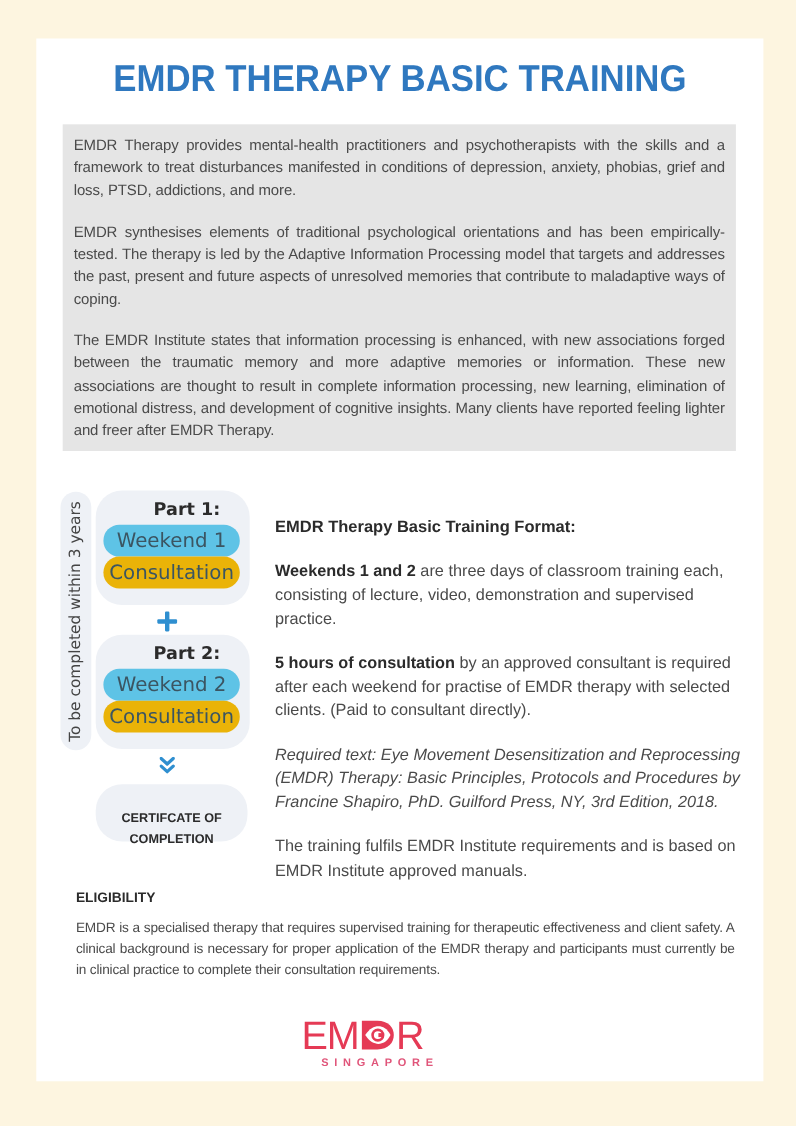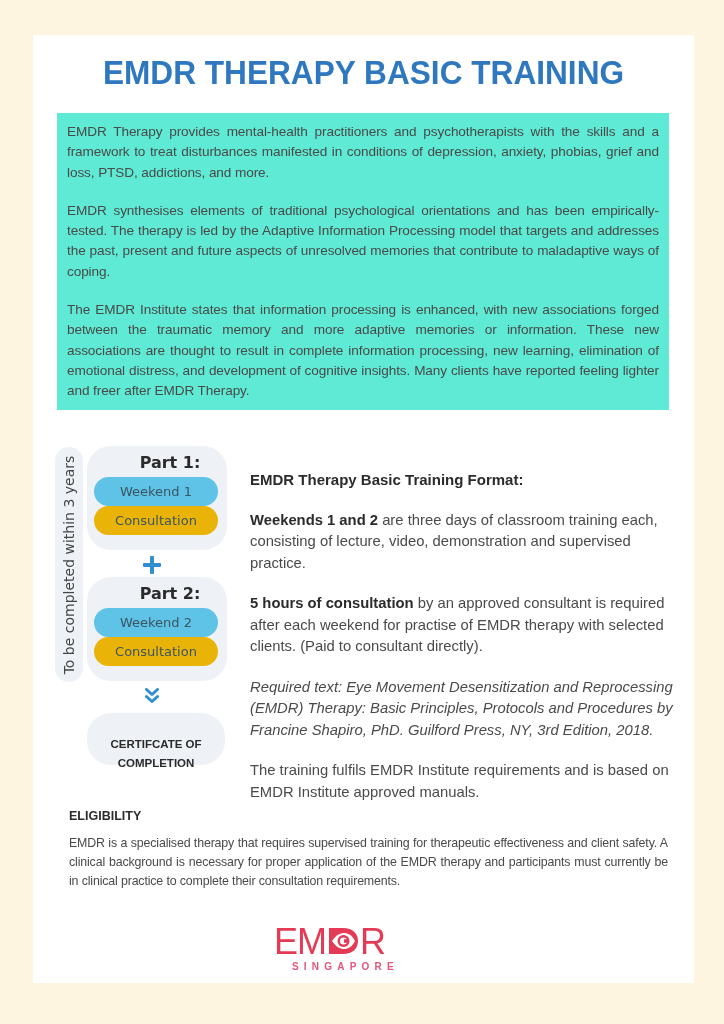--- a/index.html
+++ b/index.html
@@ -10,21 +10,21 @@
     .card {
       position: absolute; left: 33px; top: 35px; width: 661px; height: 948px; background: #ffffff;
     }
     .title {
       position: absolute; left: 0; top: 18px; width: 661px; text-align: center;
       font-family: "Liberation Sans", sans-serif; font-weight: bold; font-size: 34px;
       color: #2f78bf; letter-spacing: 0px; transform: scaleX(0.93);
     }
     .intro {
       position: absolute; left: 24px; top: 78px; width: 612px; height: 297px;
-      background: #5eead4; box-sizing: border-box; padding: 9px 10px 0 10px;
+      background: #e5e5e5; box-sizing: border-box; padding: 9px 10px 0 10px;
     }
     .intro p {
       margin: 0 0 18px 0; font-family: "Liberation Sans", sans-serif; font-size: 13.6px;
       line-height: 20.3px; color: #4a4a4a; text-align: justify; letter-spacing: -0.1px;
     }
 
     
     .vlabel {
       position: absolute; left: 22px; top: 412px; width: 28px; height: 235px;
       background: #eef1f6; border-radius: 14px;
@@ -37,21 +37,21 @@
     .part {
       position: absolute; left: 54px; width: 140px; height: 104px;
       background: #eef1f6; border-radius: 24px;
     }
     .part .ptitle {
       position: absolute; left: 13px; top: 7px; width: 100%; text-align: center;
       font-family: "DejaVu Sans", sans-serif; font-weight: bold; font-size: 16px; color: #2b2b2b;
     }
     .pill {
       position: absolute; left: 7px; width: 124px; height: 29px; border-radius: 15px;
-      text-align: center; line-height: 29px; font-size: 13px; color: #3b5562;
+      text-align: center; line-height: 29px; font-size: 18px; color: #3b5562;
       font-family: "DejaVu Sans", sans-serif;
     }
     .pill.wk { top: 31px; background: #5ec3e6; }
     .pill.cs { top: 60px; background: #eab308; }
     .plus {
       position: absolute; left: 109px; top: 520px; width: 20px; height: 20px;
     }
     .chev {
       position: absolute; left: 112px; top: 653px; width: 14px; height: 16px;
     }

